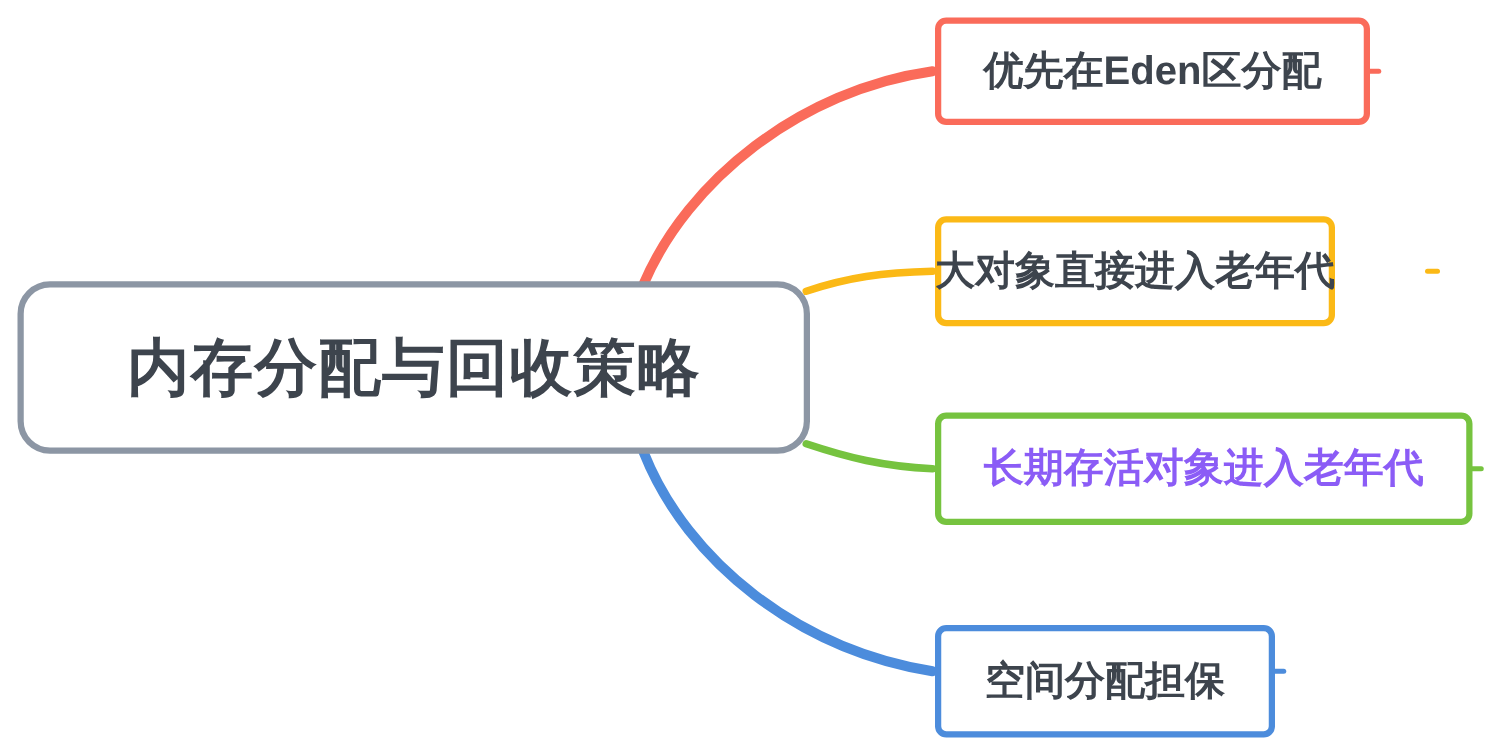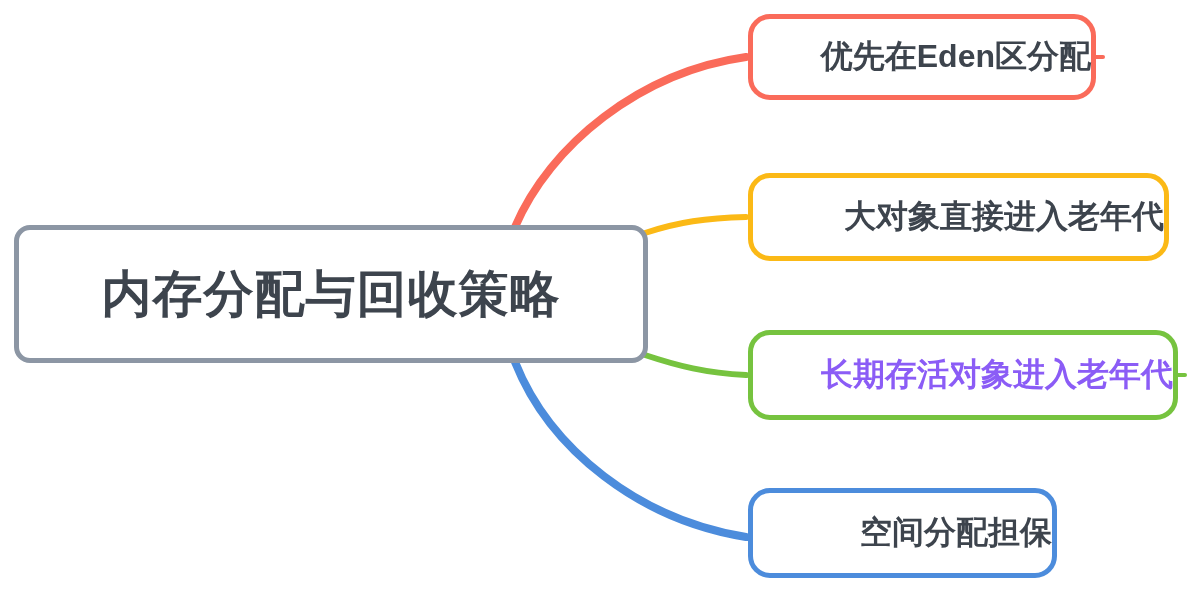--- a/index.html
+++ b/index.html
@@ -34,34 +34,33 @@
     font-weight: 700;
     border-style: solid;
     white-space: nowrap;
   }
   .topic.root {
     left: 14px;
     top: 225px;
     width: 634px;
     height: 138px;
     border-width: 5px;
-    border-radius: 16px;
+    border-radius: 26px;
     font-size: 50px;
     letter-spacing: 1px;
   }
   .topic.branch {
     border-width: 5px;
-    border-radius: 22px;
+    border-radius: 9px;
     font-size: 32px;
-    justify-content: flex-end;
   }
   #branch-eden              { left: 748px; top: 14px;  width: 348px; height: 86px; }
-  #branch-large-object      { left: 748px; top: 173px; width: 421px; height: 88px; }
+  #branch-large-object      { left: 748px; top: 173px; width: 320px; height: 88px; }
   #branch-long-lived        { left: 748px; top: 330px; width: 430px; height: 90px; }
-  #branch-space-guarantee   { left: 748px; top: 488px; width: 309px; height: 90px; }
+  #branch-space-guarantee   { left: 748px; top: 500px; width: 272px; height: 90px; }
 </style>
 </head>
 <body>
 
 <div class="canvas">
 
   <svg class="links" width="1188" height="593" viewBox="0 0 1188 593">
 
     <path d="M515,227 C550,145 640,72 746,57" stroke-width="8" stroke-linecap="round" stroke="#FA6B5A"></path>
     <path d="M645,233 C678,222 706,218 746,217" stroke-width="6" stroke-linecap="round" stroke="#FBB916"></path>

